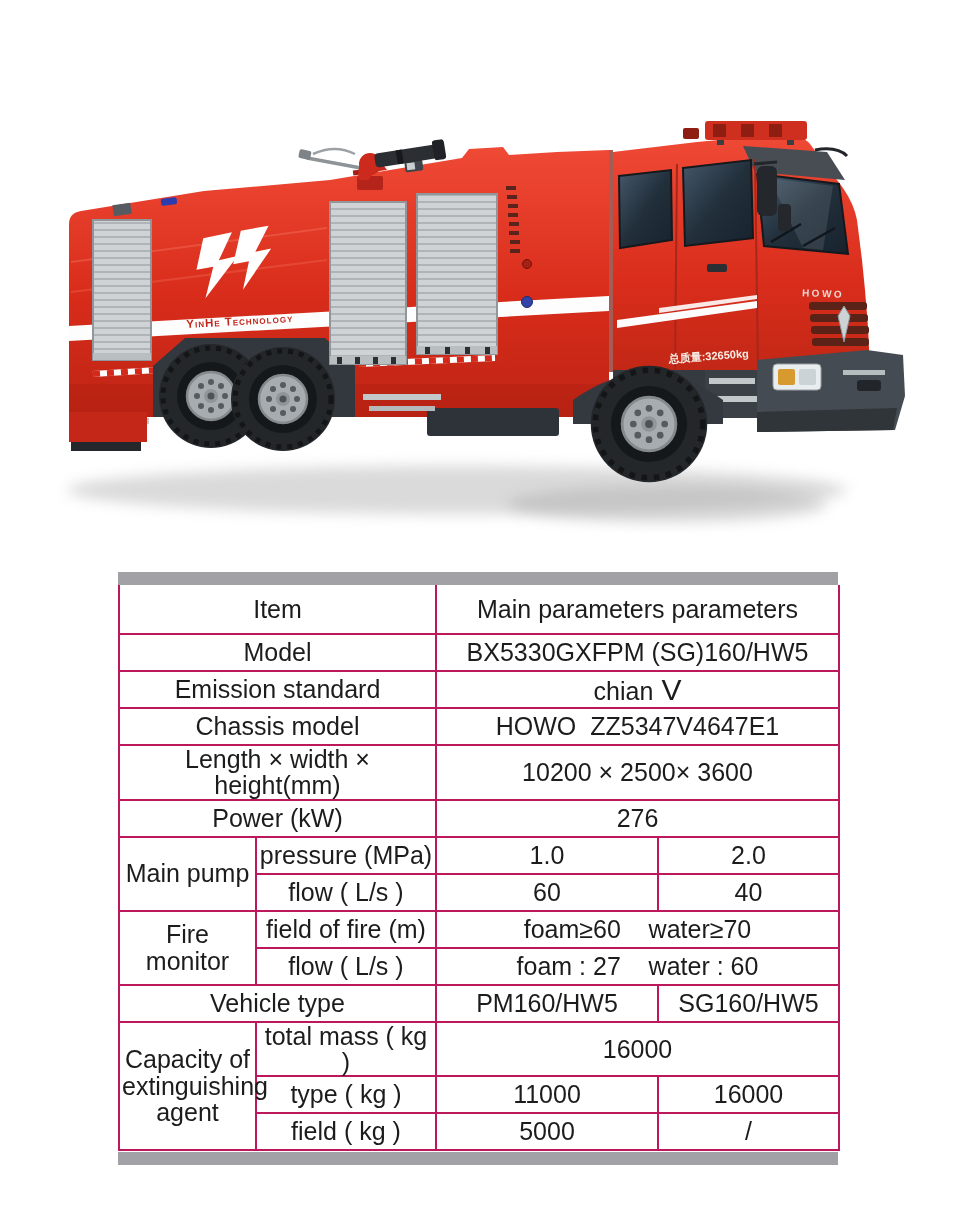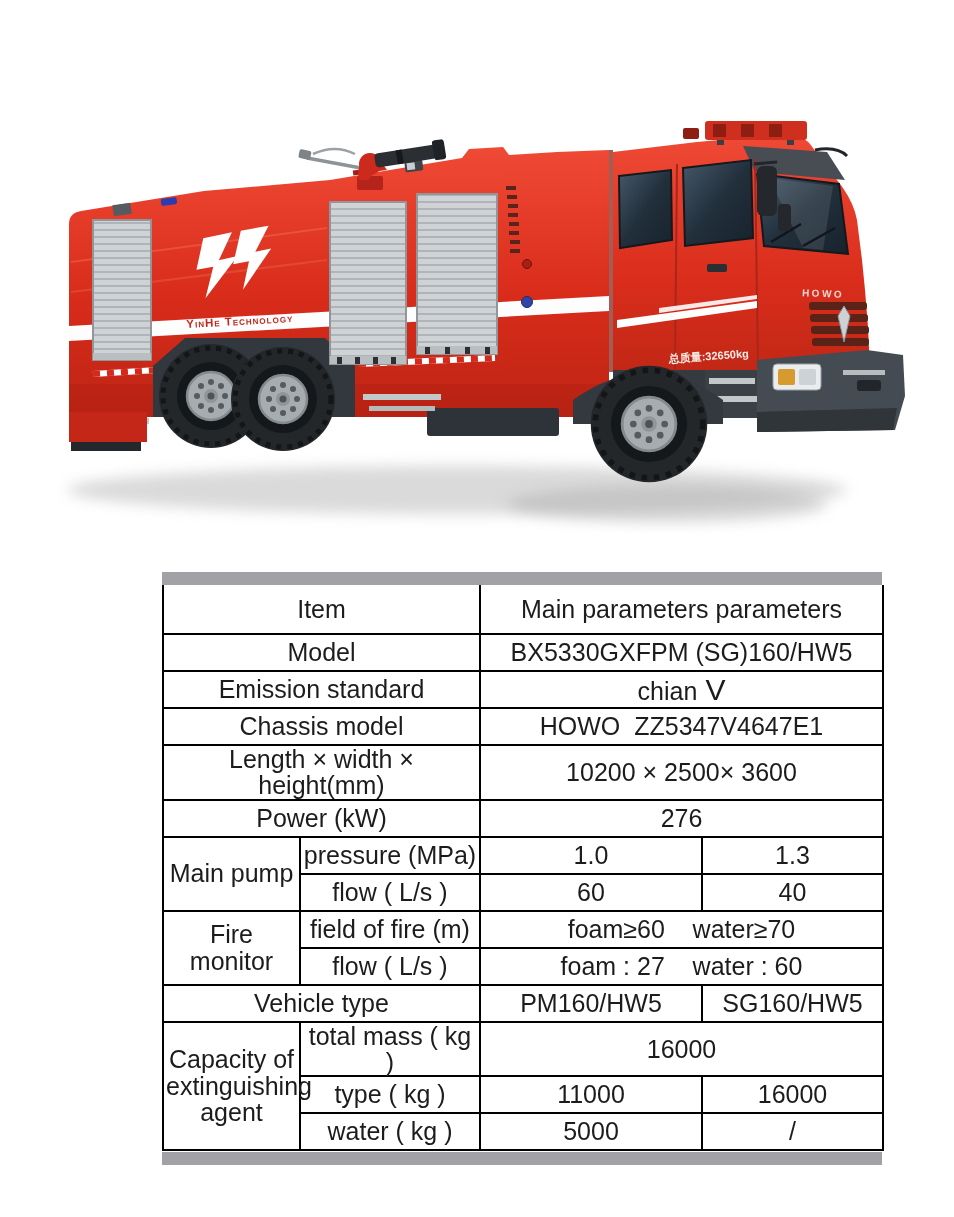--- a/index.html
+++ b/index.html
@@ -1,24 +1,24 @@
 <!DOCTYPE html>
 <html><head>
 <meta charset="utf-8">
 <style>
   html,body{margin:0;padding:0;background:#ffffff;}
   body{width:954px;height:1217px;position:relative;font-family:"Liberation Sans",sans-serif;}
   .truck-wrap{position:absolute;left:57px;top:112px;width:860px;height:430px;}
-  .spec{position:absolute;left:118px;top:572px;width:720px;margin-left:44px;}
+  .spec{position:absolute;left:118px;top:572px;width:720px;}
   .bar{width:720px;height:13px;background:#a2a2a6;}
   .bar.top{margin-bottom:0px;}
   .bar.bottom{margin-top:1px;}
   table.spec-table{width:720px;border-collapse:collapse;table-layout:fixed;color:#1c1c1c;}
   table.spec-table td{
-    border:2px solid #000000;text-align:center;vertical-align:middle;
+    border:2px solid #be185d;text-align:center;vertical-align:middle;
     height:35px;font-size:25px;line-height:1.05;padding:0 2px;white-space:pre-wrap;
   }
   table.spec-table tr.hdr td{height:48px;border-top:none;}
   td.group-small{font-size:15px;line-height:1.2;}
   span.grade{font-size:30px;margin-left:8px;}
   svg text{font-family:"Liberation Sans",sans-serif;}
 </style>
 </head>
 <body>
 
@@ -279,21 +279,21 @@
         <td colspan="2">10200 × 2500× 3600</td>
       </tr>
       <tr>
         <td colspan="2">Power (kW)</td>
         <td colspan="2">276</td>
       </tr>
       <tr>
         <td rowspan="2">Main pump</td>
         <td>pressure (MPa)</td>
         <td>1.0</td>
-        <td>1.3</td>
+        <td>2.0</td>
       </tr>
       <tr>
         <td>flow ( L/s )</td>
         <td>60</td>
         <td>40</td>
       </tr>
       <tr>
         <td rowspan="2">Fire monitor</td>
         <td>field of fire (m)</td>
         <td colspan="2">foam≥60    water≥70</td>
@@ -312,20 +312,20 @@
 extinguishing agent</td>
         <td>total mass ( kg )</td>
         <td colspan="2">16000</td>
       </tr>
       <tr>
         <td>type ( kg )</td>
         <td>11000</td>
         <td>16000</td>
       </tr>
       <tr>
-        <td>water ( kg )</td>
+        <td>field ( kg )</td>
         <td>5000</td>
         <td>/</td>
       </tr>
     </tbody>
   </table>
   <div class="bar bottom"></div>
 </div>
 
 </body></html>

